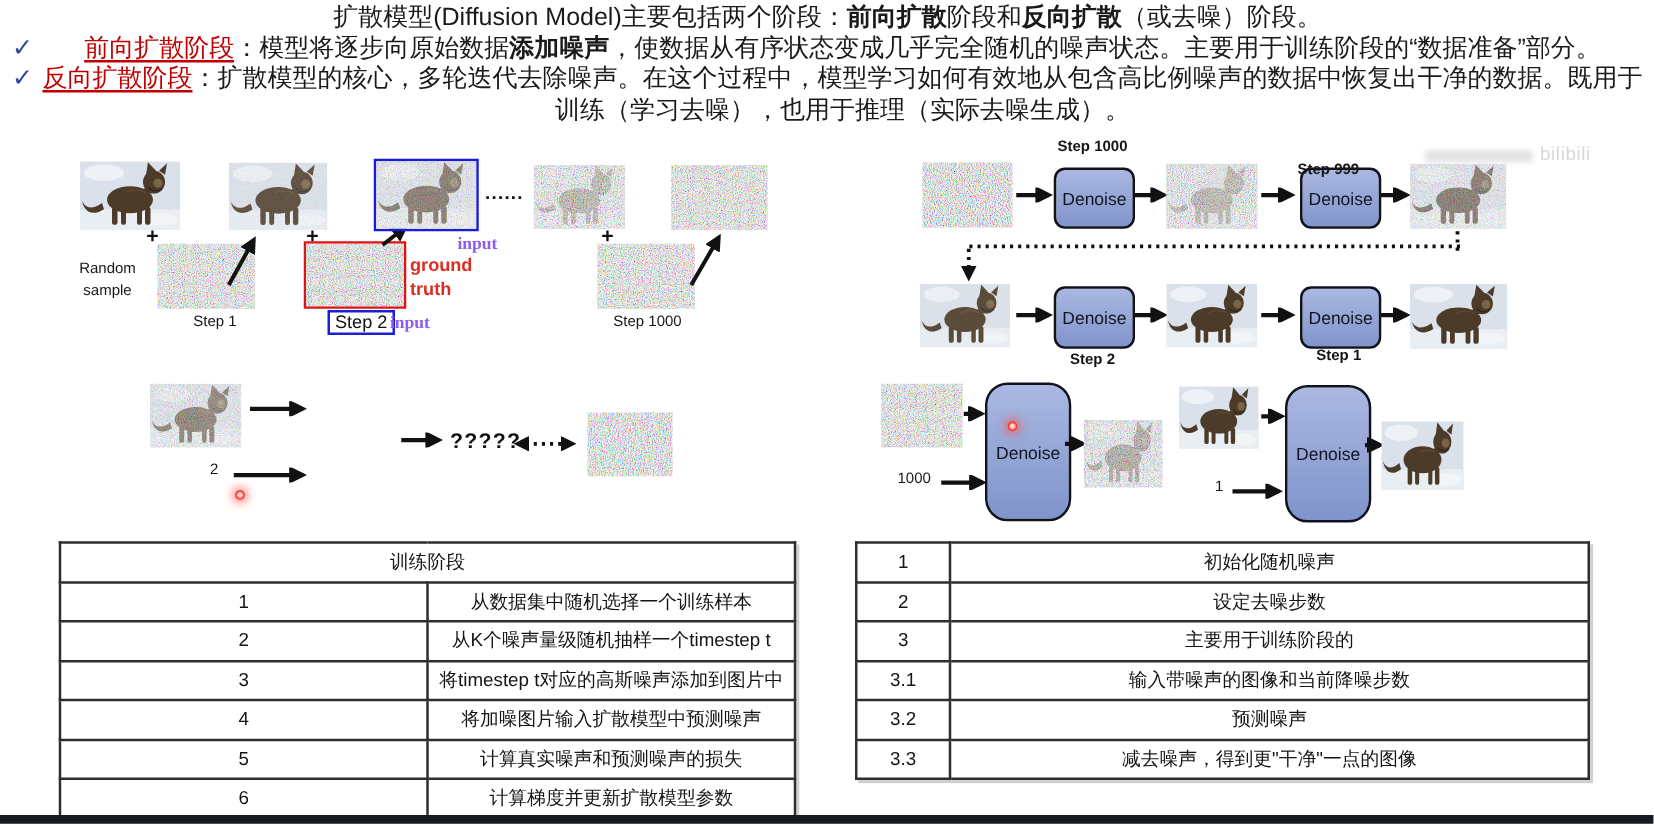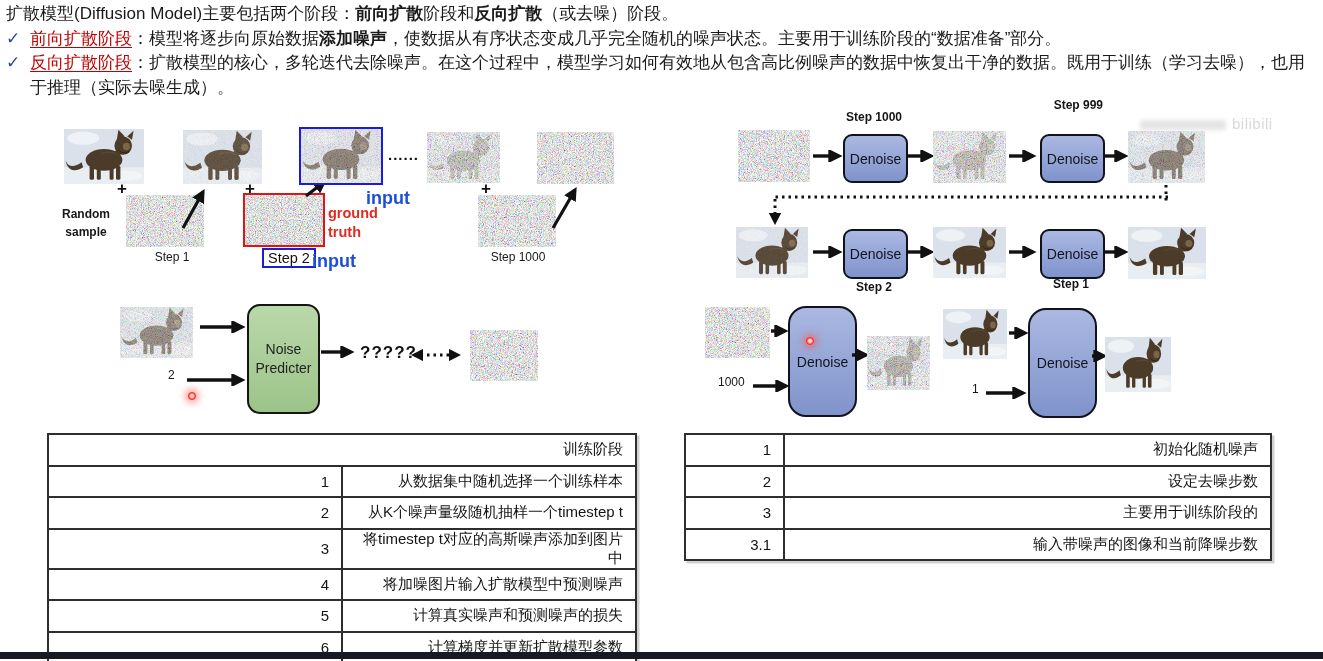--- a/index.html
+++ b/index.html
@@ -3,34 +3,34 @@
 <meta charset="utf-8">
 <style>
   html,body{margin:0;padding:0;background:#ffffff;}
   #canvas{
     position:relative;width:1323px;height:661px;background:#ffffff;overflow:hidden;
     font-family:"Liberation Sans","DejaVu Sans",sans-serif;color:#1a1a1a;
   }
   .abs{position:absolute;}
   .pre{white-space:pre-line;}
   
-  .intro{position:absolute;left:6px;top:2px;width:1312px;font-size:17px;line-height:24.5px;}
+  .intro{position:absolute;left:6px;top:2px;width:1312px;font-size:20px;line-height:24.5px;text-align:center;}
   .b{font-weight:700;}
   .bullet{display:flex;align-items:flex-start;}
   .check{flex:0 0 24px;color:#2a4b9b;font-weight:700;}
   .btext{flex:1;}
   .term{color:#c00000;text-decoration:underline;text-underline-offset:3px;}
   
   .pic{display:block;width:100%;height:100%;}
   .frame-red{border:2.5px solid #e01414;}
   .frame-blue{border:2.5px solid #1a1ae0;}
   
   .lbl{font-size:12px;color:#161616;font-weight:500;}
   .lbl-b{font-weight:600;}
-  .lbl-blue{color:#1d4ed8;font-weight:600;font-size:18px;}
+  .lbl-blue{color:#8b5cf6;font-weight:600;font-size:14px;font-family:Liberation Serif, serif;}
   .lbl-red{color:#e02b20;font-weight:600;font-size:14.5px;line-height:19px;}
   .plus{font-size:17px;font-weight:700;color:#111;}
   .dots{font-size:15px;font-weight:700;letter-spacing:1px;color:#111;}
   .qmarks{font-size:17px;font-weight:700;letter-spacing:1px;color:#111;}
   .steptag{border:2px solid #1d1dd6;padding:0 4px;color:#111;font-size:14.5px;font-weight:500;}
   
   .denoise{
     background:linear-gradient(180deg,#aab8e2 0%,#8093cb 100%);
     border:2px solid #10131c;border-radius:9px;
     display:flex;align-items:center;justify-content:center;
@@ -44,22 +44,22 @@
     font-size:14px;font-weight:500;color:#222;line-height:19px;
   }
   .laser{
     width:8px;height:8px;border-radius:50%;
     background:radial-gradient(circle,#ffd9d4 0 25%,#ff2a1e 60%,#ff7a70 100%);
     box-shadow:0 0 7px 3px rgba(255,80,70,.55);
   }
   
   .dtable{position:absolute;border-collapse:collapse;table-layout:fixed;
     background:#fff;box-shadow:2.5px 2.5px 0 rgba(90,90,90,.28);}
-  .dtable td{border:2px solid #2e2e2e;text-align:right;vertical-align:middle;
-    font-size:15px;font-weight:500;color:#141414;padding:0 12px;height:29.5px;}
+  .dtable td{border:2px solid #2e2e2e;text-align:center;vertical-align:middle;
+    font-size:15px;font-weight:500;color:#141414;padding:0 0;height:29.5px;}
   .dtable .numcol{width:73px;}
   
   .bottombar{position:absolute;left:0;top:652px;width:1323px;height:7px;background:#181a23;}
   .watermark{color:#d9d9d9;font-size:15px;font-weight:400;letter-spacing:.5px;filter:blur(.6px);}
   .wmblur{background:#e4e4e4;filter:blur(2px);border-radius:2px;}
 </style>
 </head>
 <body>
 
 <svg width="0" height="0" style="position:absolute" aria-hidden="true">
@@ -122,21 +122,21 @@
         <use href="#cat"></use>
       </svg>
   </div>
   <span class="abs plus" style="left:117px;top:179px">+</span>
   <div class="abs" style="left:126px;top:195px;width:78px;height:52px">
     <svg class="pic" viewBox="0 0 100 66" preserveAspectRatio="none">
         <rect width="100" height="66" fill="#efeeea"></rect>
         <rect width="100" height="66" filter="url(#nzA)"></rect>
       </svg>
   </div>
-  <div class="abs pre lbl" style="left:52px;top:205px;width:68px;text-align:center;font-weight:700;line-height:18px">Random
+  <div class="abs pre lbl" style="left:52px;top:205px;width:68px;text-align:center;font-weight:400;line-height:18px">Random
 sample</div>
   <div class="abs lbl" style="left:144px;top:250px;width:56px;text-align:center">Step 1</div>
   <svg class="abs" style="left:179px;top:186px" width="30" height="46">
       <line x1="4" y1="42" x2="24" y2="6" stroke="#111" stroke-width="3.2" marker-end="url(#ah)"></line>
     </svg>
 
   <div class="abs" style="left:183px;top:130px;width:79px;height:54px">
     <svg class="pic" viewBox="0 0 100 66" preserveAspectRatio="none">
         <use href="#cat"></use>
         <rect width="100" height="66" filter="url(#nzB)" opacity="0.16"></rect>
@@ -192,22 +192,20 @@
 
   <div class="abs" style="left:120px;top:307px;width:73px;height:51px">
     <svg class="pic" viewBox="0 0 100 66" preserveAspectRatio="none">
         <use href="#cat"></use>
         <rect width="100" height="66" filter="url(#nzB)" opacity="0.5"></rect>
       </svg>
   </div>
   <svg class="abs" style="left:198px;top:321px" width="50" height="12">
       <line x1="2" y1="6" x2="44" y2="6" stroke="#111" stroke-width="3.4" marker-end="url(#ah)"></line>
     </svg>
-  <div class="abs npbox pre" style="left:247px;top:304px;width:69px;height:106px">Noise
-Predicter</div>
   <span class="abs lbl" style="left:168px;top:368px">2</span>
   <svg class="abs" style="left:185px;top:374px" width="63" height="12">
       <line x1="2" y1="6" x2="57" y2="6" stroke="#111" stroke-width="3.4" marker-end="url(#ah)"></line>
     </svg>
   <span class="abs laser" style="left:188px;top:392px"></span>
   <svg class="abs" style="left:319px;top:346px" width="38" height="12">
       <line x1="2" y1="6" x2="32" y2="6" stroke="#111" stroke-width="3.4" marker-end="url(#ah)"></line>
     </svg>
   <span class="abs qmarks" style="left:360px;top:343px">?????</span>
   <svg class="abs" style="left:406px;top:349px" width="60" height="12">
@@ -240,21 +238,21 @@
   <div class="abs" style="left:933px;top:131px;width:73px;height:52px">
     <svg class="pic" viewBox="0 0 100 66" preserveAspectRatio="none">
         <use href="#cat"></use>
         <rect width="100" height="66" filter="url(#nzA)" opacity="0.78"></rect>
       </svg>
   </div>
   <svg class="abs" style="left:1008px;top:150px" width="30" height="12">
       <line x1="1" y1="6" x2="25" y2="6" stroke="#111" stroke-width="3.4" marker-end="url(#ah)"></line>
     </svg>
   <div class="abs denoise" style="left:1040px;top:134px;width:61px;height:45px">Denoise</div>
-  <div class="abs lbl lbl-b" style="left:1038px;top:98px;width:65px;text-align:right">Step 999</div>
+  <div class="abs lbl lbl-b" style="left:1038px;top:128px;width:65px;text-align:left">Step 999</div>
   <svg class="abs" style="left:1103px;top:150px" width="27" height="12">
       <line x1="1" y1="6" x2="22" y2="6" stroke="#111" stroke-width="3.4" marker-end="url(#ah)"></line>
     </svg>
   <div class="abs" style="left:1128px;top:131px;width:77px;height:52px">
     <svg class="pic" viewBox="0 0 100 66" preserveAspectRatio="none">
         <use href="#cat"></use>
         <rect width="100" height="66" filter="url(#nzC)" opacity="0.45"></rect>
       </svg>
   </div>
 
@@ -391,17 +389,25 @@
           <td>设定去噪步数</td>
         </tr>
     <tr>
           <td class="numcol">3</td>
           <td>主要用于训练阶段的</td>
         </tr>
     <tr>
           <td class="numcol">3.1</td>
           <td>输入带噪声的图像和当前降噪步数</td>
         </tr>
+    <tr>
+          <td class="numcol">3.2</td>
+          <td>预测噪声</td>
+        </tr>
+    <tr>
+          <td class="numcol">3.3</td>
+          <td>减去噪声，得到更"干净"一点的图像</td>
+        </tr>
   </tbody>
     </table>
 
   <div class="bottombar"></div>
 </div>
 
 </body></html>

